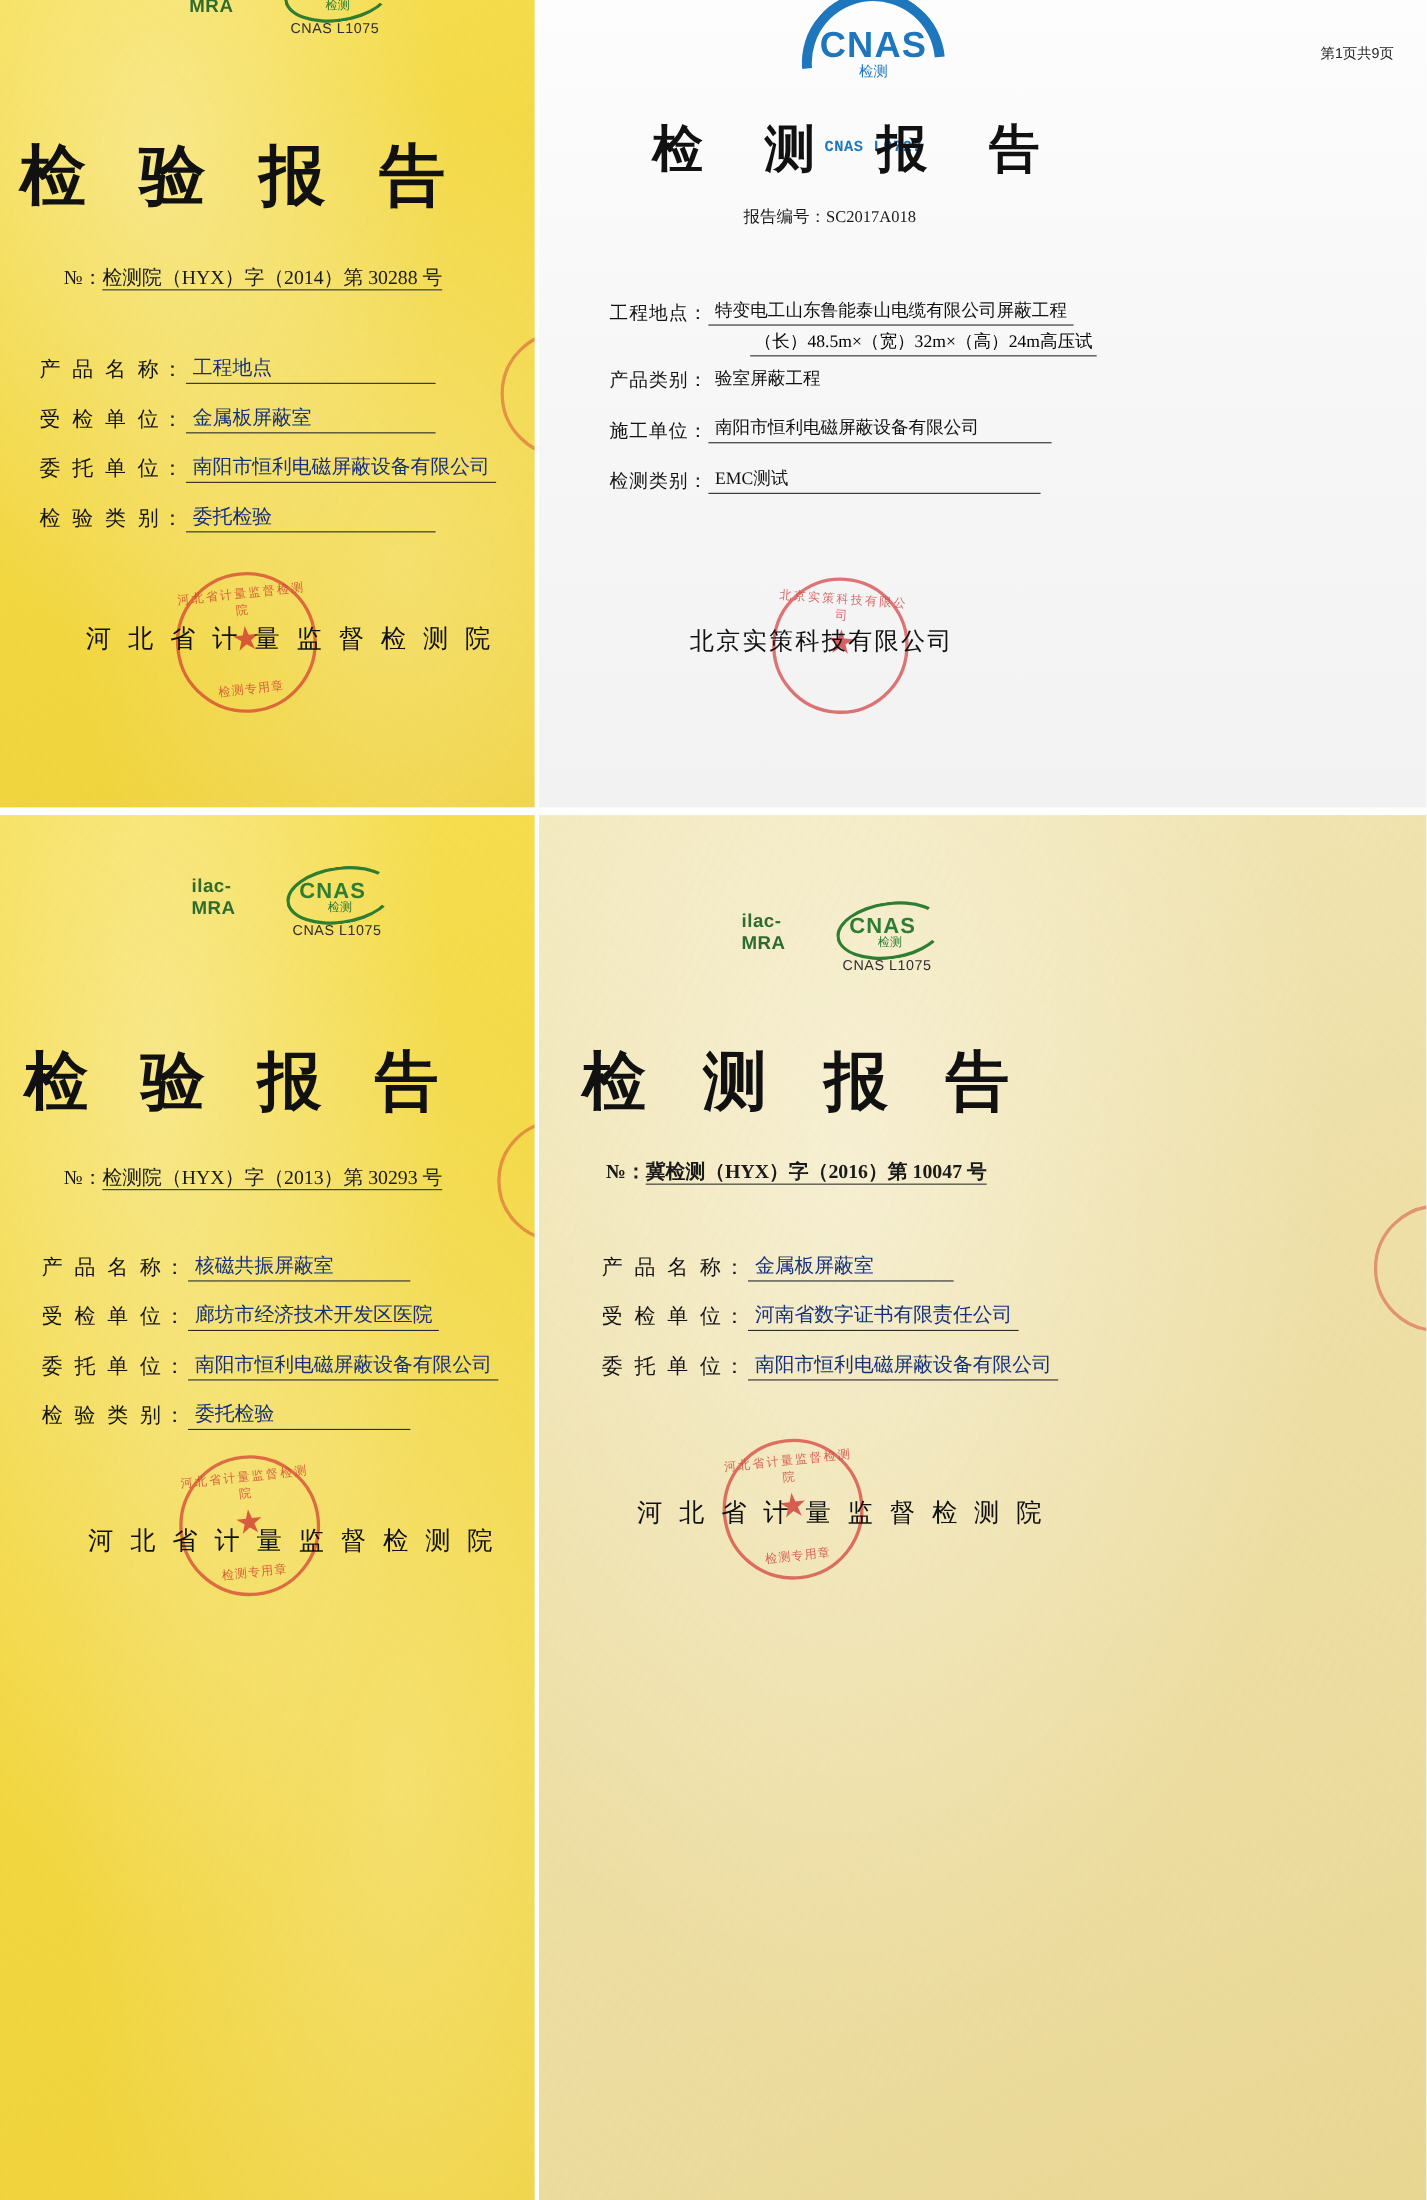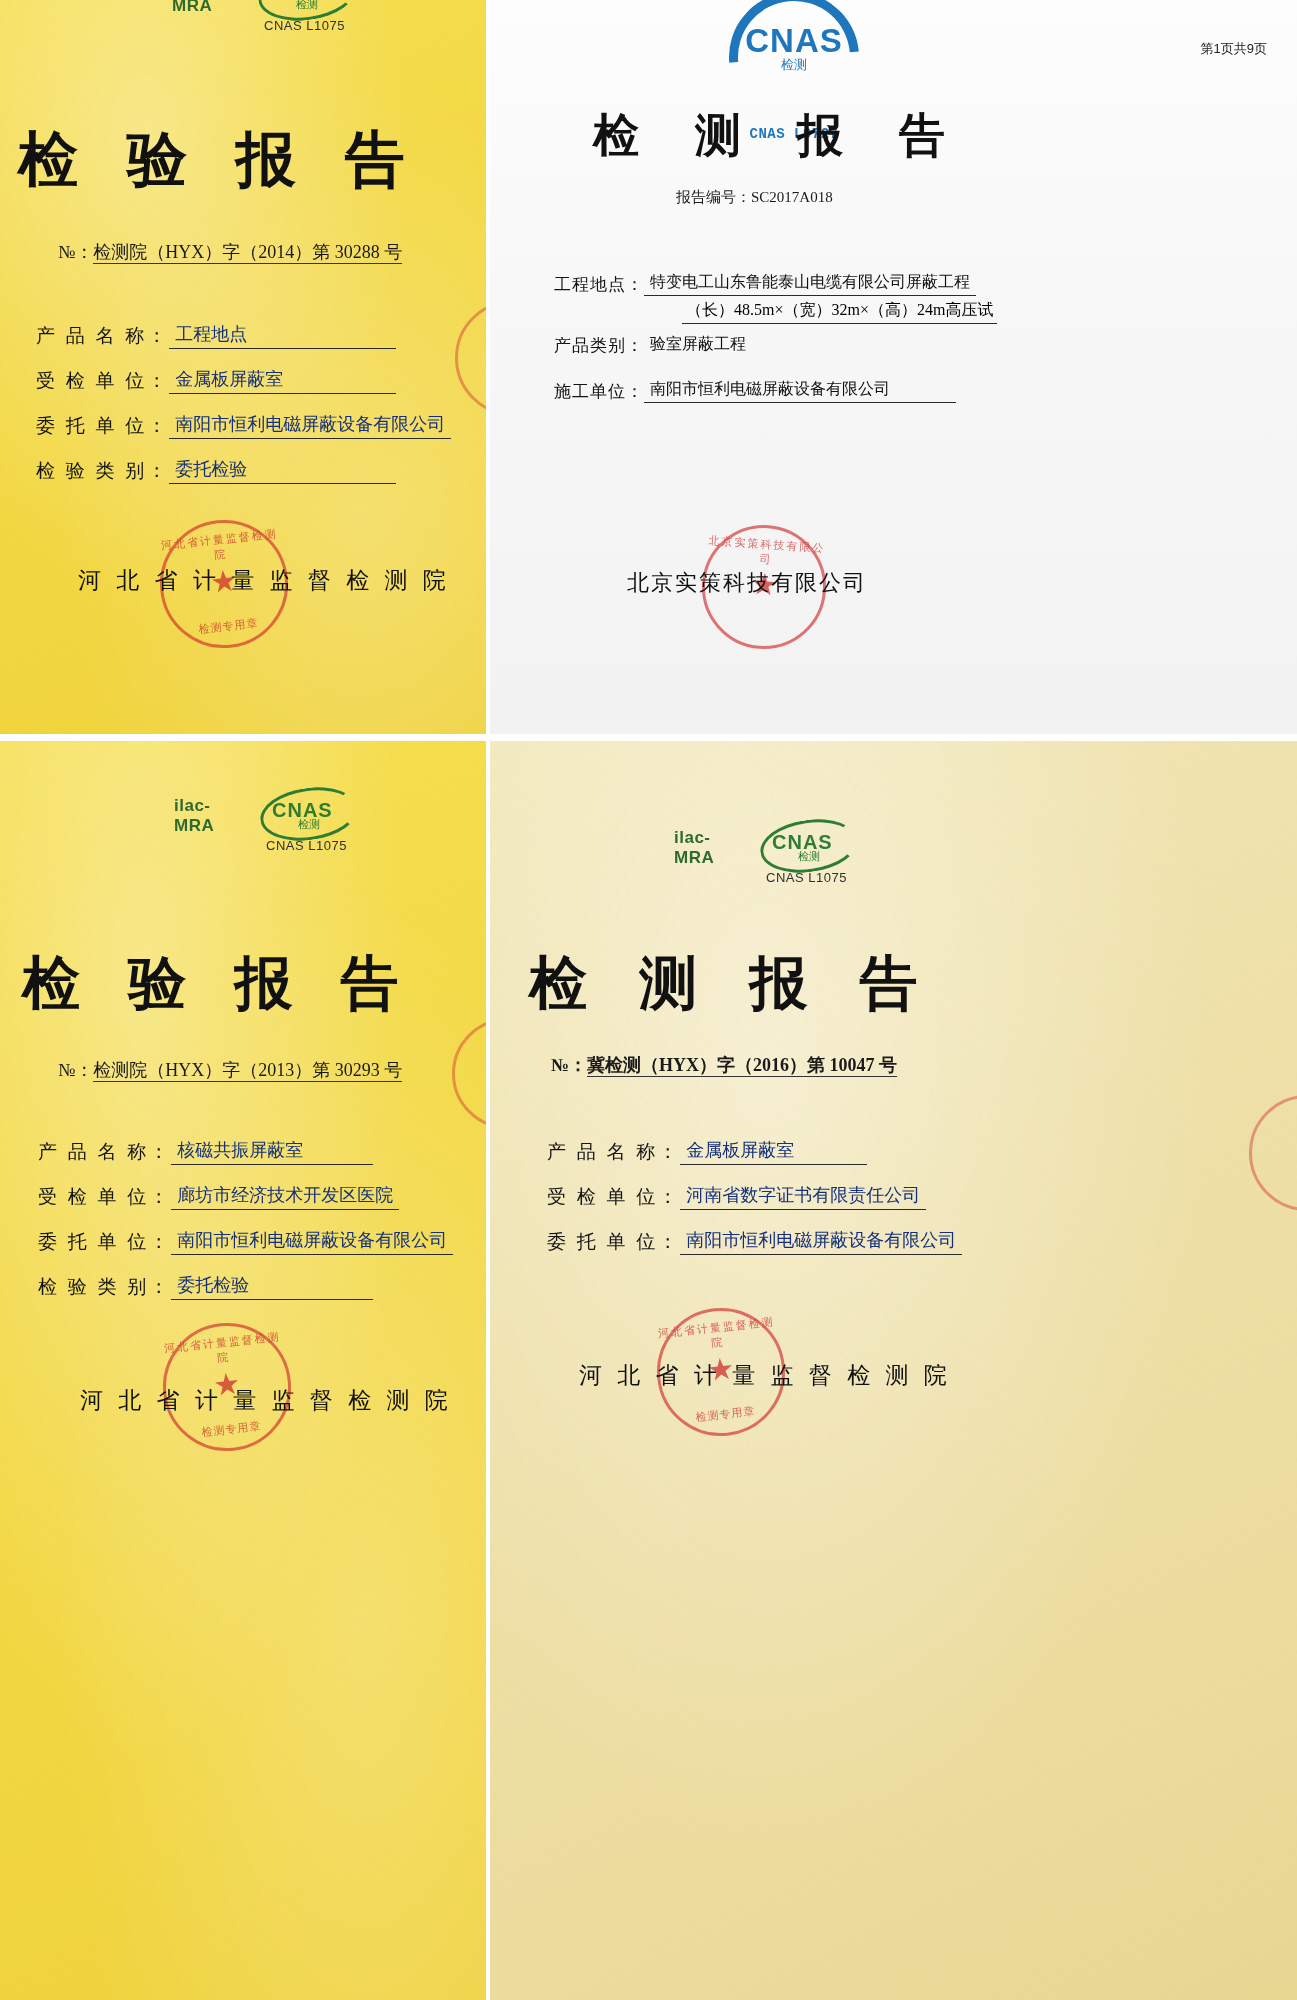--- a/index.html
+++ b/index.html
@@ -340,20 +340,24 @@
       </div>
       <div style="margin-left:128px; margin-bottom:10px; font-size:16px; border-bottom:1px solid #2a2a2a; display:inline-block; padding:0 4px 2px 4px;">（长）48.5m×（宽）32m×（高）24m高压试</div>
       <div class="frow">
         <span class="flabel">产品类别：</span>
         <span class="fvalue" style="border-bottom:none;">验室屏蔽工程</span>
       </div>
       <div class="frow">
         <span class="flabel">施工单位：</span>
         <span class="fvalue" style="min-width:300px;">南阳市恒利电磁屏蔽设备有限公司</span>
       </div>
+      <div class="frow">
+        <span class="flabel">检测类别：</span>
+        <span class="fvalue" style="min-width:290px;">EMC测试</span>
+      </div>
     </div>
 
     <div class="seal" style="left:213px; top:525px; width:118px; height:118px; transform:rotate(4deg);">
       <div class="arc-top">北京实策科技有限公司</div>
       <div class="star">★</div>
     </div>
 
     <div class="org plain" style="left:138px; top:568px;">北京实策科技有限公司</div>
   </div>
 

